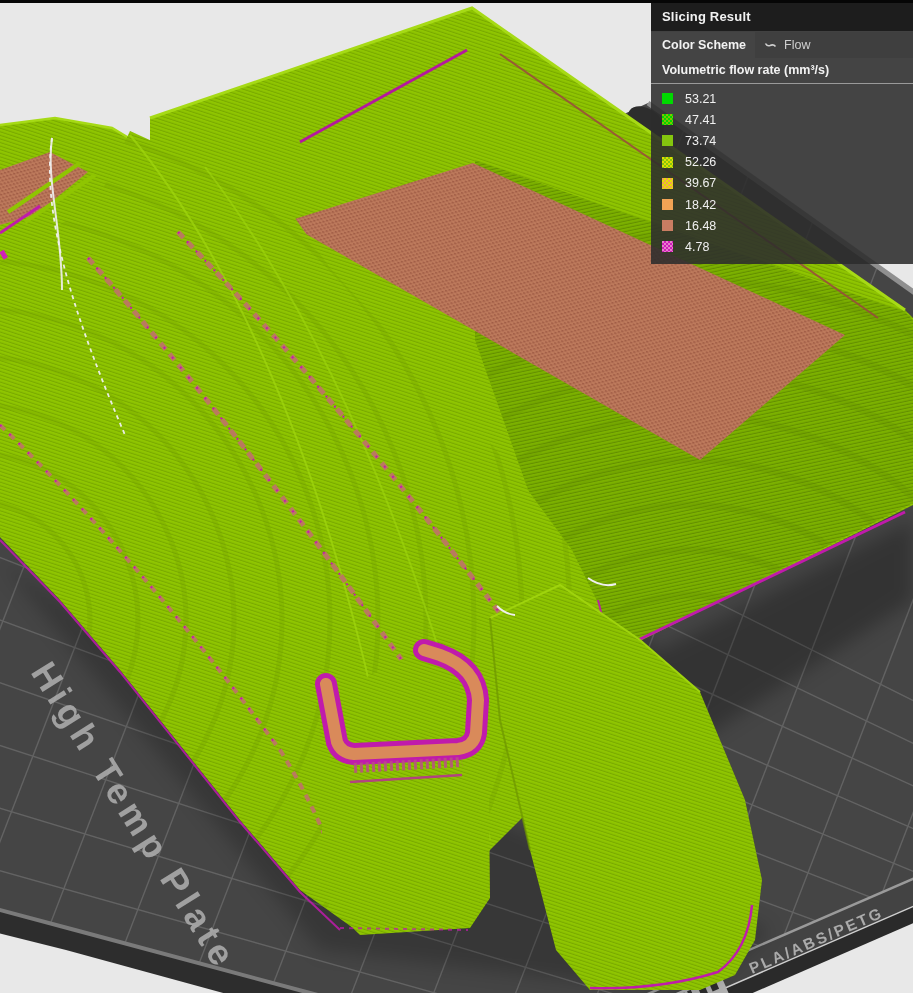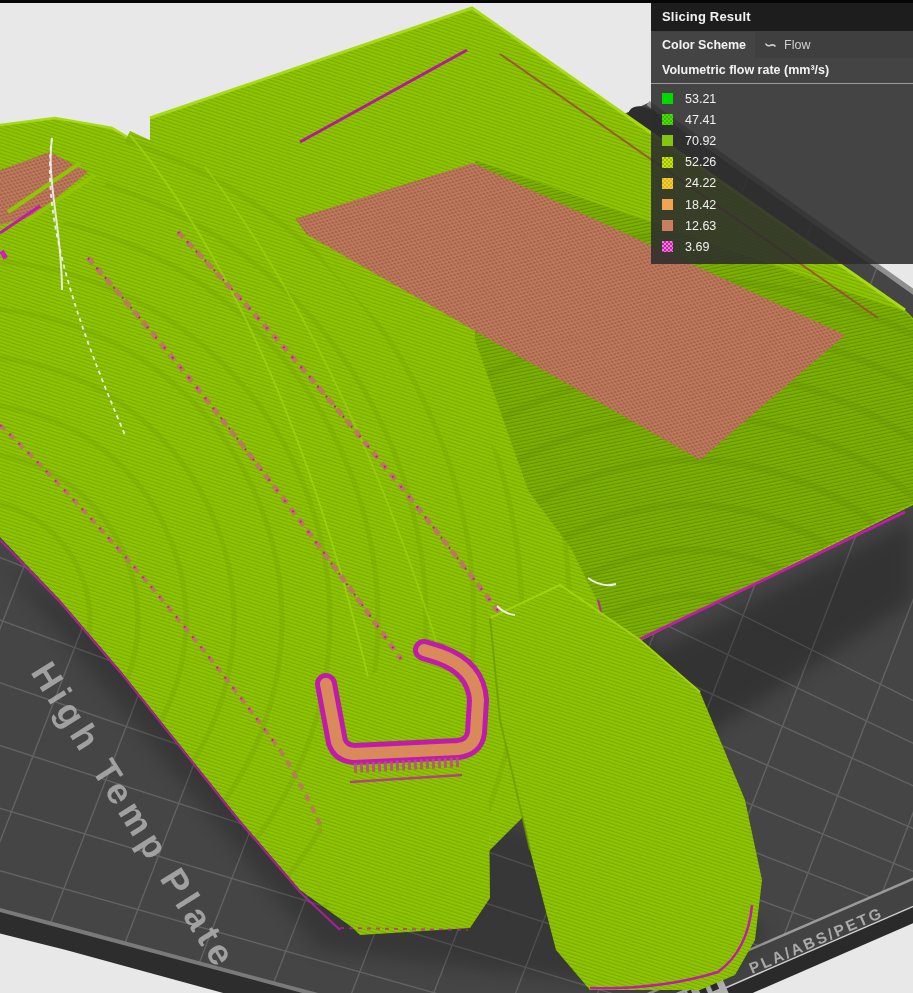--- a/index.html
+++ b/index.html
@@ -253,38 +253,38 @@
         <div class="lrow">
           <span class="sw" style="background: rgb(0, 217, 0);"></span>
           <span class="lval">53.21</span>
         </div>
         <div class="lrow">
           <span class="sw" style="background: repeating-conic-gradient(rgb(0, 217, 0) 0%, rgb(0, 217, 0) 25%, rgb(127, 196, 0) 0%, rgb(127, 196, 0) 50%) 0px 0px / 4px 4px;"></span>
           <span class="lval">47.41</span>
         </div>
         <div class="lrow">
           <span class="sw" style="background: rgb(132, 198, 14);"></span>
-          <span class="lval">70.92</span>
+          <span class="lval">73.74</span>
         </div>
         <div class="lrow">
           <span class="sw" style="background: repeating-conic-gradient(rgb(132, 198, 14) 0%, rgb(132, 198, 14) 25%, rgb(226, 220, 0) 0%, rgb(226, 220, 0) 50%) 0px 0px / 4px 4px;"></span>
           <span class="lval">52.26</span>
         </div>
         <div class="lrow">
           <span class="sw" style="background: repeating-conic-gradient(rgb(230, 224, 0) 0%, rgb(230, 224, 0) 25%, rgb(240, 163, 82) 0%, rgb(240, 163, 82) 50%) 0px 0px / 4px 4px;"></span>
-          <span class="lval">24.22</span>
+          <span class="lval">39.67</span>
         </div>
         <div class="lrow">
           <span class="sw" style="background: rgb(242, 164, 85);"></span>
           <span class="lval">18.42</span>
         </div>
         <div class="lrow">
           <span class="sw" style="background: rgb(201, 125, 98);"></span>
-          <span class="lval">12.63</span>
+          <span class="lval">16.48</span>
         </div>
         <div class="lrow">
           <span class="sw" style="background: repeating-conic-gradient(rgb(208, 28, 186) 0%, rgb(208, 28, 186) 25%, rgb(231, 127, 203) 0%, rgb(231, 127, 203) 50%) 0px 0px / 4px 4px;"></span>
-          <span class="lval">3.69</span>
+          <span class="lval">4.78</span>
         </div>
       </div>
 </div>
 
 </div>
 
 </body></html>

